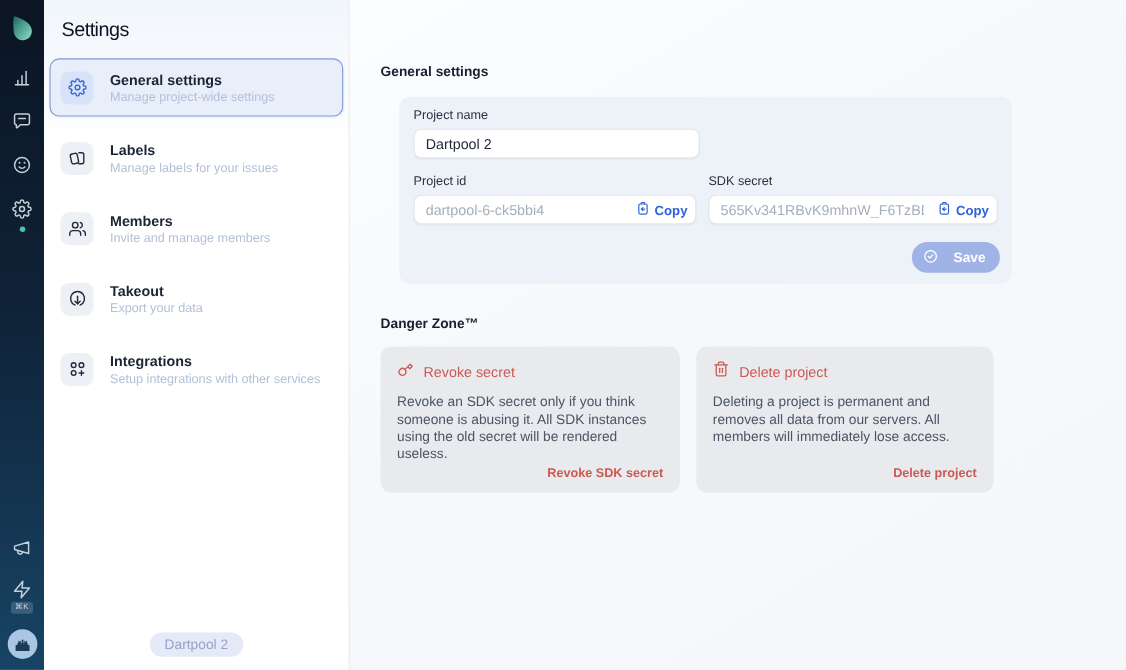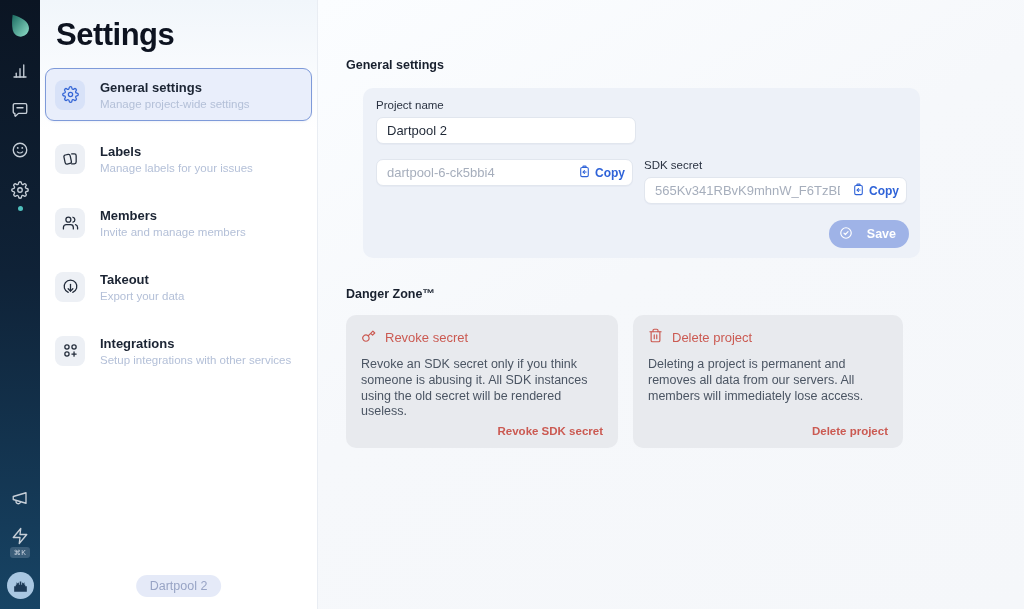--- a/index.html
+++ b/index.html
@@ -25,21 +25,21 @@
   .kbd-badge { font-size:7px; line-height:9px; color:#cdd6e2; background:rgba(190,205,225,.22);
                border-radius:3px; padding:1px 4px; margin-bottom:14px; letter-spacing:.5px; }
   .avatar { width:27px; height:27px; border-radius:50%; background:#a9c7e2; margin-bottom:10px;
             display:flex; align-items:center; justify-content:center; overflow:hidden; }
   .avatar svg { width:19px; height:19px; }
 
   
   .panel { position:absolute; left:40px; top:0; width:278px; height:609px;
            background:linear-gradient(180deg,#f1f6fb 0%, #ffffff 130px, #ffffff 100%);
            border-right:1px solid #e9edf3; z-index:2; }
-  .panel h1 { font-size:31px; font-weight:700; letter-spacing:-.5px; color:#0d1320; margin:17px 0 15px 16px; }
+  .panel h1 { font-size:18px; font-weight:400; letter-spacing:-.5px; color:#0d1320; margin:17px 0 15px 16px; }
   .nav-list { padding:0 5px; display:flex; flex-direction:column; gap:11px; }
   .nav-item { display:flex; align-items:center; gap:15px; height:53px; padding-left:9px;
               border:1px solid transparent; border-radius:9px; cursor:pointer; }
   .nav-item.active { background:#e9eefb; border-color:#7e9ad9; box-shadow:0 1px 2px rgba(60,90,180,.08); }
   .tile { width:30px; height:30px; border-radius:8px; background:#edf0f5; flex:0 0 auto;
           display:flex; align-items:center; justify-content:center; color:#222b3a; }
   .nav-item.active .tile { background:#d8e2f8; color:#3566d6; }
   .tile svg { width:17px; height:17px; }
   .nav-txt { display:flex; flex-direction:column; }
   .nav-title { font-size:13px; font-weight:600; color:#1b2433; }
@@ -242,20 +242,21 @@
     <div class="section-h h-general">General settings</div>
 
     <div class="form-card">
       <div class="fld-label">Project name</div>
       <div class="input w-name">
         <span class="val">Dartpool 2</span>
       </div>
 
       <div class="row2">
         <div class="col-a">
+          <div class="fld-label">Project id</div>
           <div class="input muted">
             <span class="val">dartpool-6-ck5bbi4</span>
             <button class="copy-btn">
               <span>
                 <svg viewBox="0 0 24 24" fill="none" stroke="currentColor" stroke-width="2" stroke-linecap="round" stroke-linejoin="round">
                   <rect x="5" y="4.5" width="14" height="17" rx="2.5"></rect>
                   <path d="M9 4.5V3.4A1.4 1.4 0 0 1 10.4 2h3.2A1.4 1.4 0 0 1 15 3.4v1.1"></path>
                   <path d="M15 13h-5.5"></path>
                     <path d="m12 10.5-2.5 2.5 2.5 2.5"></path>
                 </svg>

